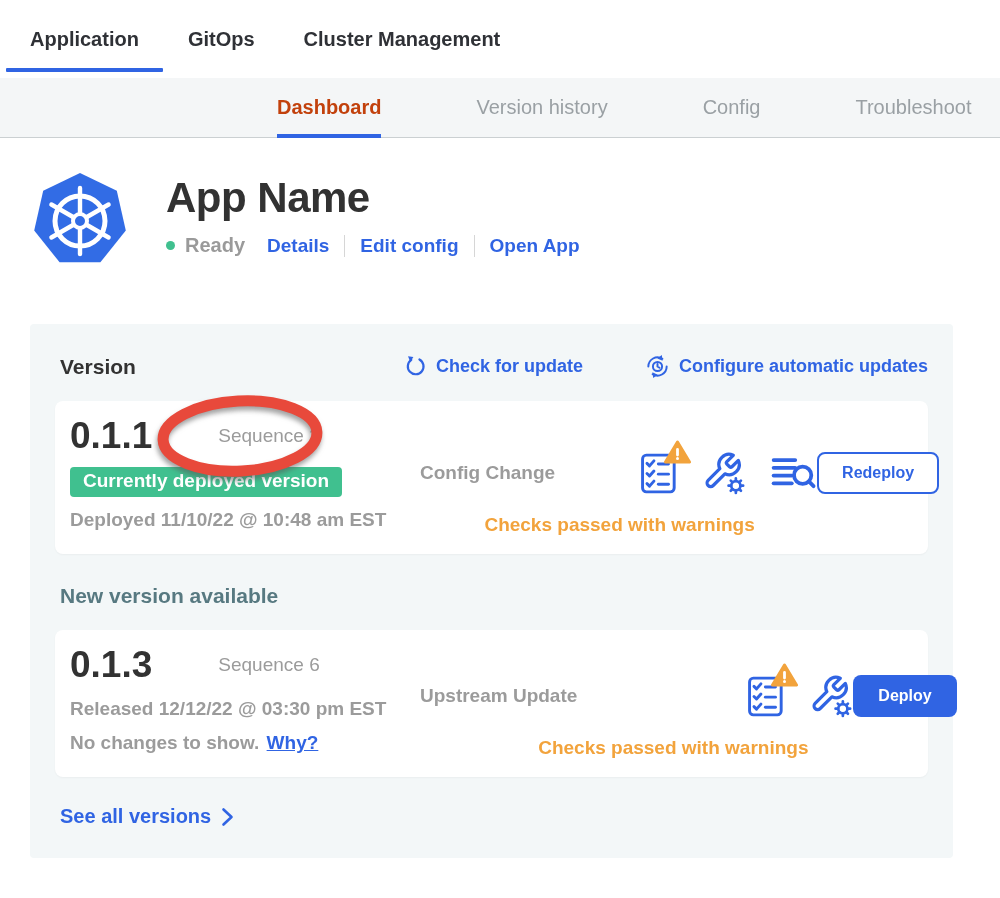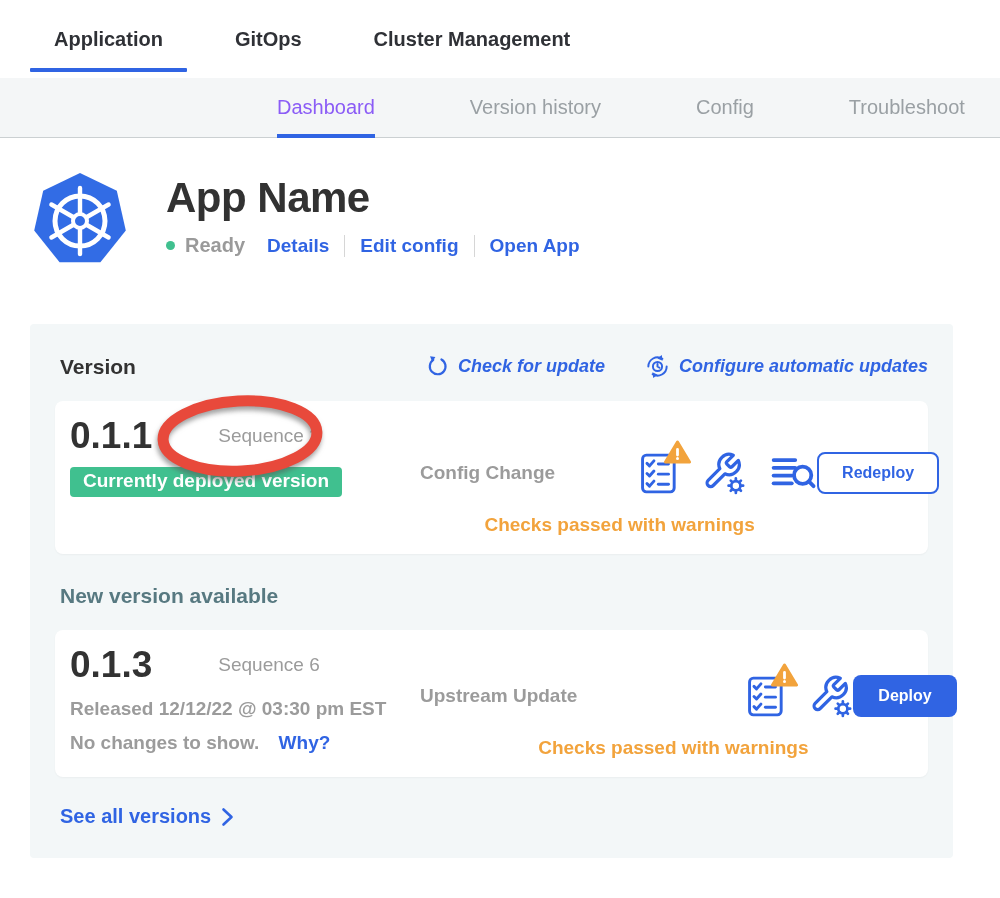--- a/index.html
+++ b/index.html
@@ -3,62 +3,62 @@
 <meta charset="utf-8">
 <style>
   :root{
     --accent:#3064e3; --k8s:#326ce5; --green:#40c08f; --warn:#f2a33c;
     --red:#e8493b; --teal:#577981; --dark:#323232; --gray:#9b9b9b;
   }
   *{box-sizing:border-box; margin:0; padding:0;}
   html,body{width:1000px; height:898px; overflow:hidden; background:#fff;
     font-family:"Liberation Sans", sans-serif; -webkit-font-smoothing:antialiased;}
   
-  .top-nav{height:78px; display:flex; align-items:stretch; padding-left:54px; gap:72px; background:#fff;}
+  .top-nav{height:78px; display:flex; align-items:stretch; padding-left:30px; gap:49px; background:#fff;}
   .top-tab{display:flex; align-items:center; position:relative; font-size:20px; font-weight:700;
     color:#2f3136; cursor:pointer; white-space:nowrap;}
   .top-tab.active::after{content:""; position:absolute; left:-24px; right:-24px; bottom:6px;
     height:4px; background:var(--accent); border-radius:1px;}
   
   .sub-nav{height:60px; background:#f4f6f7; border-bottom:1px solid #cbd0d2; display:flex;
     padding-left:277px; gap:95px;}
   .sub-tab{display:flex; align-items:center; font-size:20px; color:#9aa0a4; position:relative;
     white-space:nowrap; cursor:pointer;}
-  .sub-tab.active{color:#8b5cf6; font-weight:400;}
+  .sub-tab.active{color:#c2410c; font-weight:700;}
   .sub-tab.active::after{content:""; position:absolute; left:0; right:0; bottom:-1px; height:4px;
     background:var(--accent);}
   
   .app-header{display:flex; align-items:flex-start; padding:32px 0 0 32px;}
   .app-logo{flex-shrink:0;}
   .app-head-text{margin-left:38px; padding-top:4px;}
   .app-title{font-size:42px; font-weight:700; color:var(--dark); letter-spacing:-.5px; margin-bottom:12px;}
   .status-row{display:flex; align-items:center;}
   .status-dot{width:9px; height:9px; border-radius:50%; background:var(--green); margin-right:10px;}
   .status-text{color:#9a9a9a; font-weight:600; font-size:20px; margin-right:22px;}
   .hlink{color:var(--accent); font-weight:700; font-size:19px; text-decoration:none; cursor:pointer;text-align:center;}
   .pipe{width:1px; height:22px; background:#d6d6d6; margin:0 15px;}
   
   .version-section{margin-left:30px; margin-top:46px; width:923px; background:#f3f7f8;
     border-radius:4px; padding:30px 25px 26px;}
   .section-head{display:flex; align-items:center; justify-content:space-between; padding:0 0 0 5px;}
   .section-title{font-size:21px; font-weight:700; color:var(--dark);}
-  .head-actions{display:flex; gap:40px;font-style:italic;}
+  .head-actions{display:flex; gap:62px;}
   .action-link{display:flex; align-items:center; gap:9px; color:var(--accent); font-weight:700;
     font-size:18px; cursor:pointer;}
   .vcard{background:#fff; border-radius:8px; margin-top:22px; padding:14px 30px 18px 15px;
     display:flex; align-items:flex-start; box-shadow:0 1px 2px rgba(0,0,0,.04);}
   .vleft{width:350px; flex-shrink:0;}
   .vrow{display:flex; align-items:center; position:relative;gap:48px;}
   .vnum{font-size:37px; font-weight:700; color:var(--dark);}
   .vseq{font-size:19px; color:var(--gray); margin-left:18px;}
   .badge{display:inline-block; background:var(--green); color:#fff; font-size:19px; font-weight:700;
     padding:3px 13px 5px; border-radius:4px; margin-top:10px;}
   .meta{font-size:19px; color:var(--gray); font-weight:600; margin-top:12px;}
   .nochange{font-size:19px; color:var(--gray); font-weight:600; margin-top:12px;}
-  .nochange .why{margin-left:14px;}
+  .nochange .why{margin-left:2px;text-decoration:underline;}
   .vright{flex:1; display:flex; flex-direction:column;}
   .vright.r1{margin-top:36px;} .vright.r2{margin-top:30px;}
   .vright-row{display:flex; align-items:center; justify-content:space-between;}
   .source-label{font-size:19px; color:var(--gray); font-weight:700; white-space:nowrap;}
   .icon-group{display:flex; align-items:center; gap:24px; margin-left:40px; margin-right:auto; padding-left:45px;}
   .card-icon{position:relative; display:inline-flex; cursor:pointer;}
   .warn-badge{position:absolute; top:-12px; right:-13px;}
   .checks{color:var(--warn); font-weight:700; font-size:19px; margin-top:19px; text-align:center;
     padding-right:120px;}
   .btn{border-radius:8px; font-size:16px; font-weight:700; cursor:pointer;
@@ -150,20 +150,21 @@
   <div class="vcard">
     <div class="vleft">
       <div class="vrow">
         <span class="vnum">0.1.1</span>
         <span class="vseq">Sequence 3</span>
         <svg class="annotation-svg" width="172" height="86" viewBox="0 0 172 86">
           <ellipse cx="86" cy="43" rx="77" ry="35" fill="none" stroke="#e8493b" stroke-width="11" transform="rotate(-3 86 43)"></ellipse>
         </svg>
       </div>
       <span class="badge">Currently deployed version</span>
+      <div class="meta">Deployed 11/10/22 @ 10:48 am EST</div>
     </div>
     <div class="vright r1">
       <div class="vright-row">
         <span class="source-label">Config Change</span>
         <span class="icon-group">
           <span class="card-icon">
             <svg width="38" height="43" viewBox="0 0 30 34" fill="none" stroke="#3064e3" stroke-width="2.3" stroke-linecap="round" stroke-linejoin="round">
               <rect x="2" y="2.5" width="25" height="29" rx="3"></rect>
               <polyline points="5.5,9 7.5,11 11,7"></polyline>
                 <line x1="14.5" y1="9.5" x2="22.5" y2="9.5"></line>

